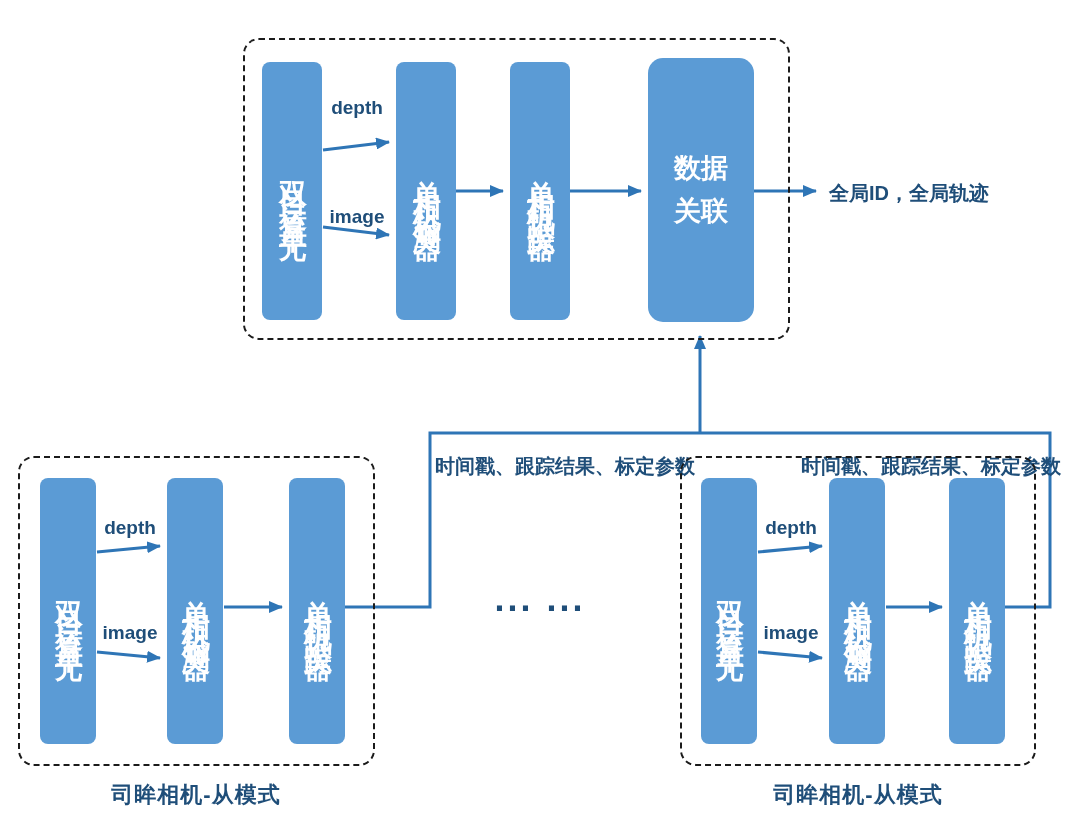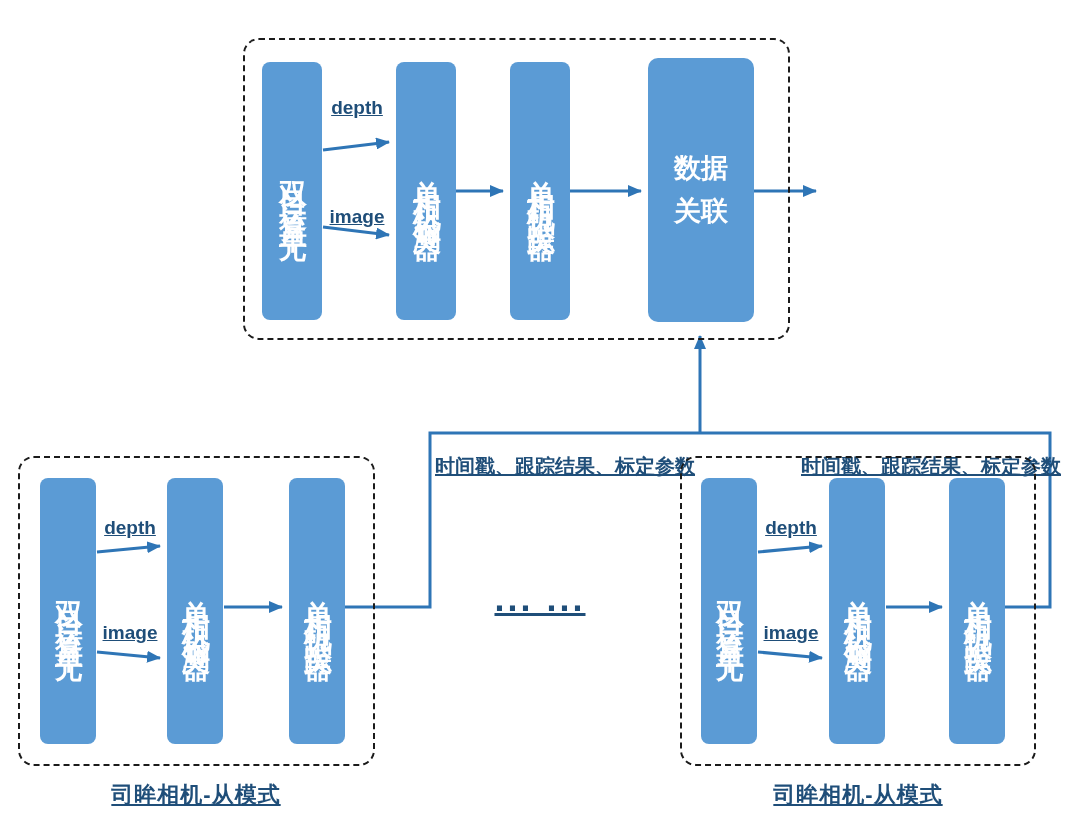--- a/index.html
+++ b/index.html
@@ -15,23 +15,23 @@
   .arrowhead { fill:var(--line,#2E75B6); }
 
   .dashed { position:absolute; border:2.5px dashed #1b1b1b; border-radius:16px; background:transparent; }
 
   .node {
     position:absolute; background:var(--box-fill,#5B9BD5);
     border-radius:8px; color:var(--box-text,#ffffff); font-weight:bold;
     display:flex; align-items:center; justify-content:center;
   }
   .vnode span { writing-mode:vertical-rl; font-size:28px; line-height:1.1; letter-spacing:11px; }
-  .assoc { font-size:27px; border-radius:10px; white-space:pre-line; text-align:center; line-height:1.6; }
+  .assoc { font-size:27px; border-radius:15px; white-space:pre-line; text-align:center; line-height:1.6; }
 
-  .lbl { position:absolute; color:var(--label,#1F4E79); font-weight:bold; text-align:center;text-decoration:underline; }
+  .lbl { position:absolute; color:var(--label,#1F4E79); font-weight:bold; text-align:center; }
   .small   { font-size:19px; }
   .rail-lbl{ font-size:20px;margin-top:47px; }
   .caption { font-size:22px; letter-spacing:1px; }
   .out     { font-size:20px; text-align:left; }
   .dots    { font-size:36px; letter-spacing:3px; color:var(--label,#1F4E79); }
 </style>
 </head>
 <body>
 
 <div class="canvas">
@@ -71,20 +71,21 @@
   </div>
   <div class="node vnode" style="left:510px;top:62px;width:60px;height:258px;">
     <span>单相机跟踪器</span>
   </div>
   <div class="node assoc" style="left:648px;top:58px;width:106px;height:264px;">数据
 关联</div>
 
   <div class="lbl small" style="left:322px;top:97px;width:70px;">depth</div>
   <div class="lbl small" style="left:322px;top:206px;width:70px;">image</div>
 
+  <div class="lbl out" style="left:829px;top:180px;width:245px;">全局ID，全局轨迹</div>
 
 
   <div class="lbl rail-lbl" style="left:420px;top:406px;width:290px;">时间戳、跟踪结果、标定参数</div>
   <div class="lbl rail-lbl" style="left:787px;top:406px;width:288px;">时间戳、跟踪结果、标定参数</div>
 
   <div class="dashed" style="left:18px;top:456px;width:357px;height:310px;"></div>
 
   <div class="node vnode" style="left:40px;top:478px;width:56px;height:266px;">
     <span>双目运算单元</span>
   </div>

